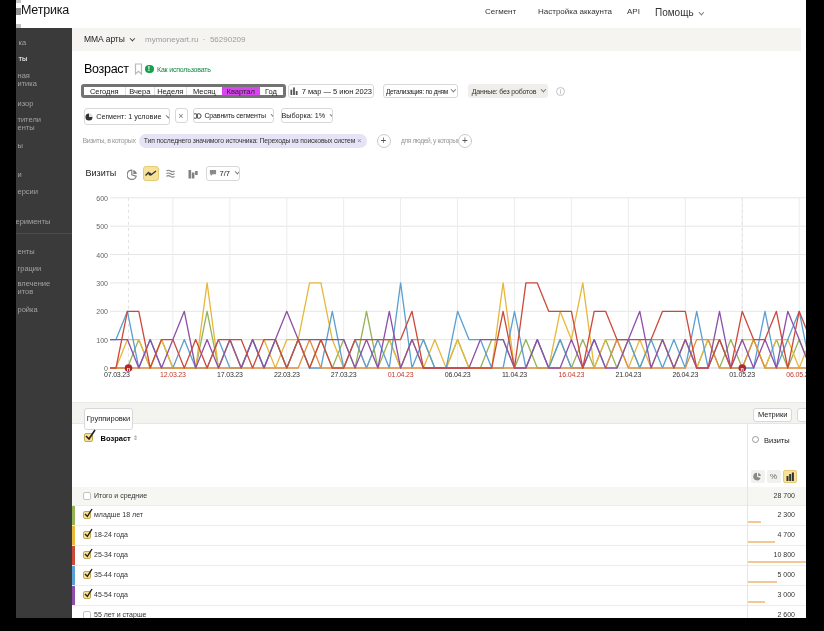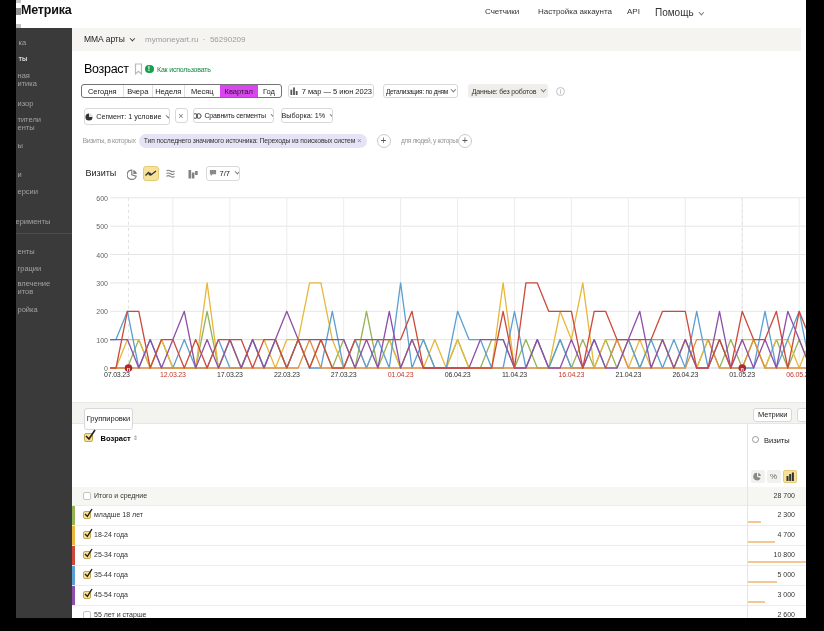--- a/index.html
+++ b/index.html
@@ -11,22 +11,22 @@
   .chev { display:inline-block; width:4px; height:4px; border-right:1px solid #777; border-bottom:1px solid #777; transform:rotate(45deg) translateY(-2px); margin-left:4px; flex:none; }
 </style>
 </head>
 <body>
 <div id="page"></div>
 
 <div class="abs" style="left:15.5px;top:0;width:5.3px;height:3px;background:#c9c9c9"></div>
 <div class="abs" style="left:15.5px;top:7.9px;width:5.3px;height:7.6px;background:#8f8f8f"></div>
 <div class="abs" style="left:15.5px;top:24.3px;width:5.3px;height:7.5px;background:#c2c2c2"></div>
 
-<div class="abs" style="left:21px;top:3px;font-size:12.5px;font-weight:bold;color:#111;letter-spacing:-0.2px">Метрика</div>
-<div class="abs" style="left:485px;top:7px;font-size:8px;color:#333">Счетчики</div>
+<div class="abs" style="left:21px;top:3px;font-size:12.5px;font-weight:normal;color:#111;letter-spacing:-0.2px">Метрика</div>
+<div class="abs" style="left:485px;top:7px;font-size:8px;color:#333">Сегмент</div>
 <div class="abs" style="left:538px;top:7px;font-size:8px;color:#333">Настройка аккаунта</div>
 <div class="abs" style="left:627px;top:7px;font-size:8px;color:#333">API</div>
 <div class="abs" style="left:655px;top:7px;font-size:10px;color:#333">Помощь<span class="chev"></span></div>
 
 <div class="abs" style="left:15.5px;top:27.9px;width:56.2px;height:590.1px;background:#3a3a3a;overflow:hidden;font-size:7.5px;color:#a2a2a2">
   <div class="abs" style="left:3px;top:10px">ка</div>
   <div class="abs" style="left:3px;top:26.5px;color:#fff;font-weight:normal">ты</div>
   <div class="abs" style="left:2px;top:44.5px;line-height:8px">ная<br>итика</div>
   <div class="abs" style="left:2px;top:71px">изор</div>
   <div class="abs" style="left:2px;top:88.5px;line-height:8px">тители<br>енты</div>
@@ -46,21 +46,21 @@
 <div class="abs" style="left:145px;top:34.5px;font-size:8px;color:#9b9b9b">mymoneyart.ru&nbsp; ·&nbsp; 56290209</div>
 
 <div class="abs" style="left:84px;top:61.5px;font-size:12.5px;color:#000;letter-spacing:-0.3px">Возраст</div>
 <svg class="abs" style="left:134px;top:63px" width="9" height="12" viewBox="0 0 9 12">
     <path d="M1.5 1 h6 v10 l-3 -2.6 l-3 2.6 z" fill="none" stroke="#b9b9b9" stroke-width="1.2"></path>
   </svg>
 <div class="abs" style="left:145px;top:64.5px;width:8.5px;height:8.5px;border-radius:50%;background:#15a04a"></div>
 <div class="abs" style="left:147.8px;top:64.8px;font-size:7px;color:#fff;font-weight:bold">!</div>
 <div class="abs" style="left:157px;top:65.5px;font-size:7px;color:#0f8a43;letter-spacing:-0.2px">Как использовать</div>
 
-<div class="abs" style="left:81px;top:84px;height:14px;display:flex;border:1px solid #737373;border-radius:3px;background:#fff;font-size:7.5px;color:#222">
+<div class="abs" style="left:81px;top:84px;height:14px;display:flex;border:3px solid #737373;border-radius:3px;background:#fff;font-size:7.5px;color:#222">
   <div style="width:41.5px;display:flex;align-items:center;justify-content:center;border-right:1px solid #e0e0e0">Сегодня</div>
   <div style="width:29.5px;display:flex;align-items:center;justify-content:center;border-right:1px solid #e0e0e0">Вчера</div>
   <div style="width:31.5px;display:flex;align-items:center;justify-content:center;border-right:1px solid #e0e0e0">Неделя</div>
   <div style="width:35.5px;display:flex;align-items:center;justify-content:center">Месяц</div>
   <div style="width:37.5px;display:flex;align-items:center;justify-content:center;background:#d946ef">Квартал</div>
   <div style="width:23px;display:flex;align-items:center;justify-content:center">Год</div>
 </div>
 <div class="btn" style="left:287.6px;top:84px;width:86.5px;height:14px;font-size:7.5px">
   <svg width="8" height="8" viewBox="0 0 9 9" style="margin-right:4px;flex:none">
       <rect x="0.5" y="3" width="2" height="6" fill="#555"></rect>

